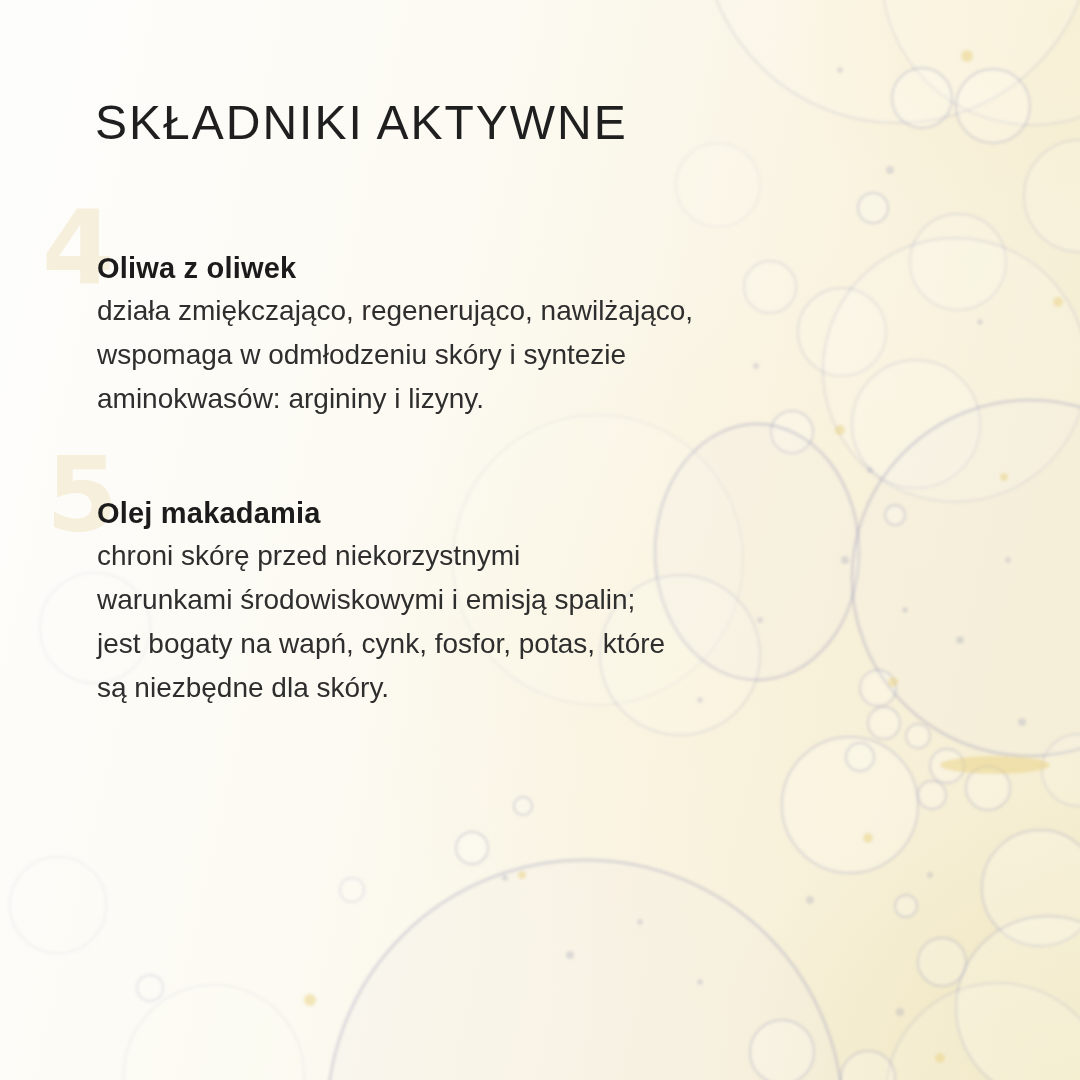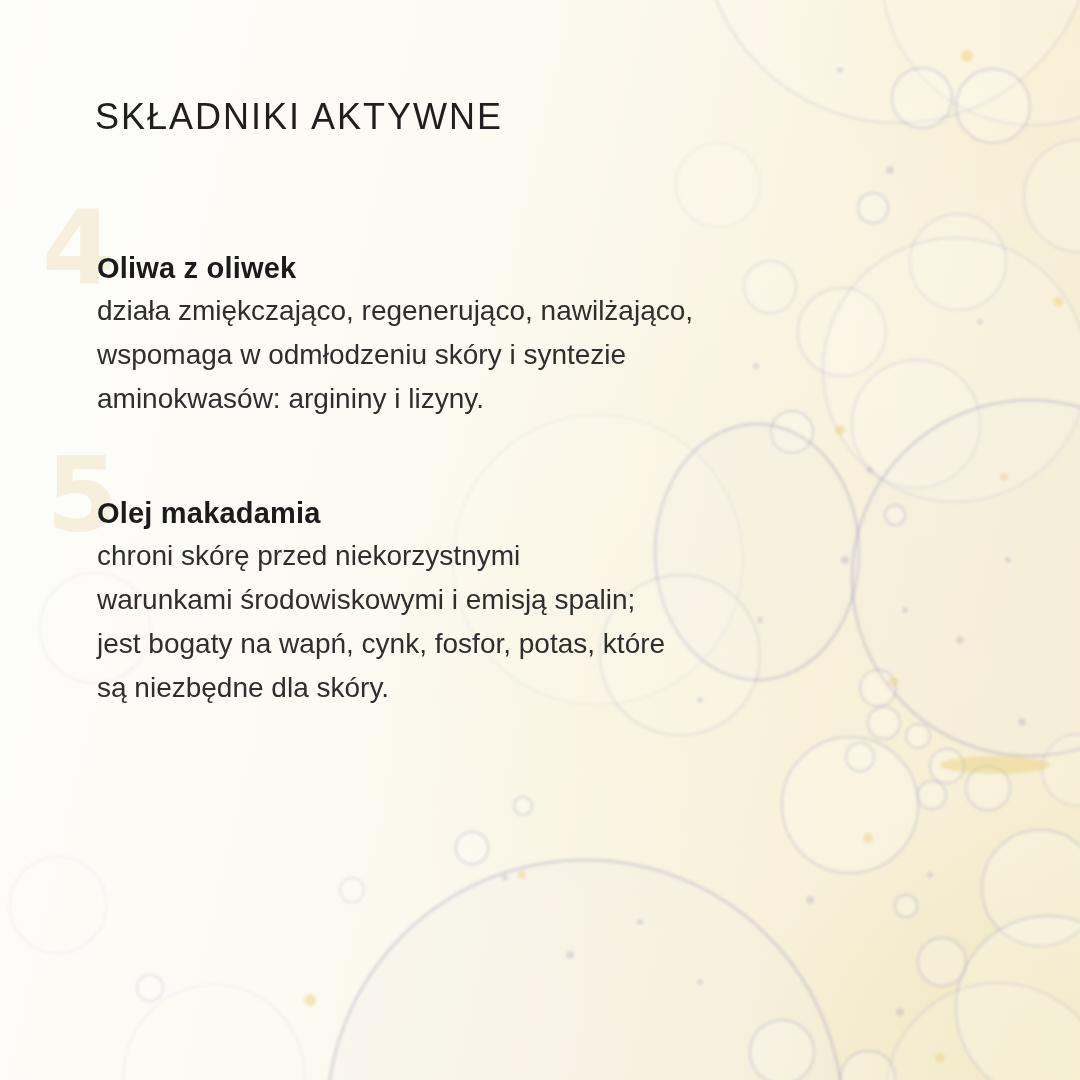--- a/index.html
+++ b/index.html
@@ -24,21 +24,21 @@
   .b   { stroke: rgba(154,154,188,0.30); fill: rgba(255,255,252,0.22); stroke-width: 2.4; }
   .f   { stroke: rgba(154,154,188,0.20); fill: rgba(255,255,250,0.14); stroke-width: 2.4; }
   .xf  { stroke: rgba(158,158,190,0.11); fill: rgba(255,255,250,0.10); stroke-width: 2.2; }
   .big { stroke: rgba(150,150,185,0.32); fill: rgba(240,237,230,0.22); stroke-width: 3; }
   .d   { fill: rgba(140,140,175,0.25); stroke: none; }
   .g   { fill: rgba(233,209,130,0.50); stroke: none; }
 
   .title {
     position: absolute; left: 95px; top: 99px;
     margin: 0;
-    font-size: 36px; font-weight: 300; line-height: 1;
+    font-size: 48px; font-weight: 300; line-height: 1;
     letter-spacing: 2px;
     color: #1f1f1f;
   }
   .wm {
     position: absolute;
     font-family: "DejaVu Sans", "Liberation Sans", sans-serif;
     font-weight: 800; font-size: 104px; line-height: 1;
     color: #f6efdb;
     user-select: none;
   }

